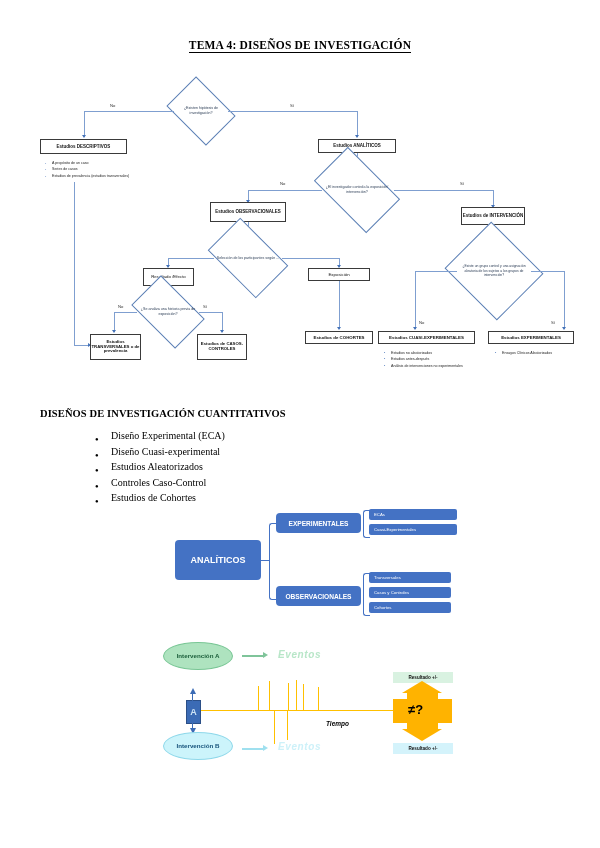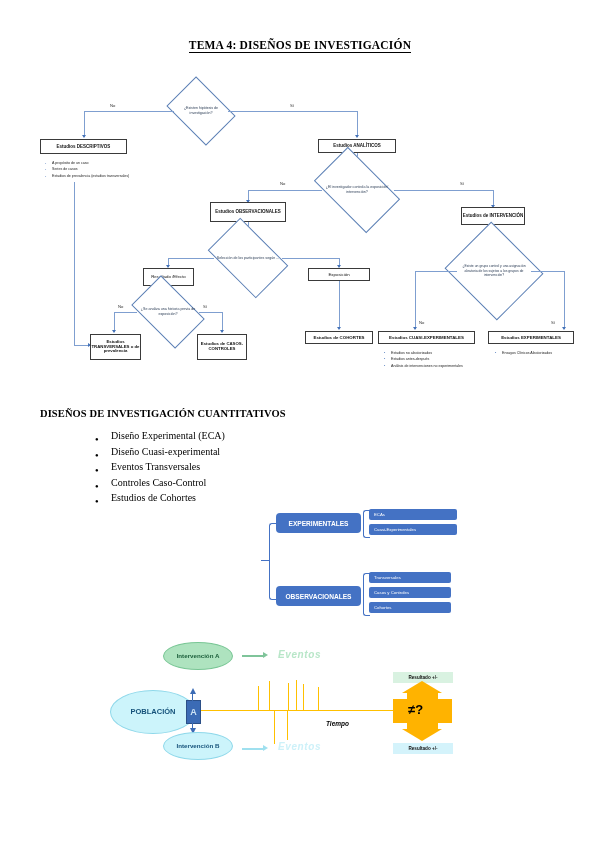--- a/index.html
+++ b/index.html
@@ -264,26 +264,27 @@
       <div>Ensayos Clínicos Aleatorizados</div>
     </div>
   </div>
 
   <div class="h2" id="h2-cuantitativos">DISEÑOS DE INVESTIGACIÓN CUANTITATIVOS</div>
 
 
   <ul class="bullets">
     <li>Diseño Experimental (ECA)</li>
     <li>Diseño Cuasi-experimental</li>
-    <li>Eventos Transversales</li>
+    <li>Estudios Aleatorizados</li>
     <li>Controles Caso-Control</li>
     <li>Estudios de Cohortes</li>
   </ul>
 
   <div id="tree">
+    <div class="t-node" style="left:0px;top:32px;width:86px;height:40px;font-size:9px;">ANALÍTICOS</div>
 
     <div class="t-conn" style="left:86px;top:52px;width:8px;"></div>
     <div class="t-brace" style="left:94px;top:15px;width:7px;height:75px;"></div>
 
     <div class="t-node" style="left:101px;top:5px;width:85px;height:20px;font-size:6.6px;">EXPERIMENTALES</div>
     <div class="t-node" style="left:101px;top:78px;width:85px;height:20px;font-size:6.6px;">OBSERVACIONALES</div>
 
     <div class="t-brace" style="left:188px;top:2px;width:6px;height:26px;"></div>
     <div class="t-brace" style="left:188px;top:65px;width:6px;height:41px;"></div>
 
@@ -303,21 +304,20 @@
     <div class="e-tick" style="left:108px;top:46px;height:25px;"></div>
     <div class="e-tick" style="left:119px;top:41px;height:30px;"></div>
     <div class="e-tick" style="left:138px;top:43px;height:28px;"></div>
     <div class="e-tick" style="left:146px;top:40px;height:31px;"></div>
     <div class="e-tick" style="left:153px;top:44px;height:27px;"></div>
     <div class="e-tick" style="left:168px;top:47px;height:24px;"></div>
 
     <div class="e-tick" style="left:124px;top:70px;height:34px;"></div>
     <div class="e-tick" style="left:137px;top:70px;height:30px;"></div>
 
-    <div class="e-ellipse" style="left:-40px;top:50px;width:86px;height:44px;background:#ccf4fb;border:1px solid #8fd8ea;font-size:7.5px;color:#15527a;">POBLACIÓN</div>
 
     <div class="e-randbox" style="left:36px;top:60px;width:13px;height:22px;">A</div>
     <div class="e-updown" style="left:39.5px;top:48px;border-left:3px solid transparent;border-right:3px solid transparent;border-bottom:6px solid #3b6bb5;"></div>
     <div class="e-tick" style="left:42px;top:52px;height:9px;background:#3b6bb5;"></div>
     <div class="e-updown" style="left:39.5px;top:88px;border-left:3px solid transparent;border-right:3px solid transparent;border-top:6px solid #3b6bb5;"></div>
     <div class="e-tick" style="left:42px;top:81px;height:9px;background:#3b6bb5;"></div>
 
     <div class="e-ellipse" style="left:13px;top:2px;width:70px;height:28px;background:#aee3bf;border:1px solid #79c695;font-size:6.2px;color:#1b5e3a;">Intervención A</div>
     <div class="e-greenline" style="left:92px;top:15px;width:22px;"></div>
     <div class="e-arrowhead-g" style="left:113px;top:12px;"></div>

